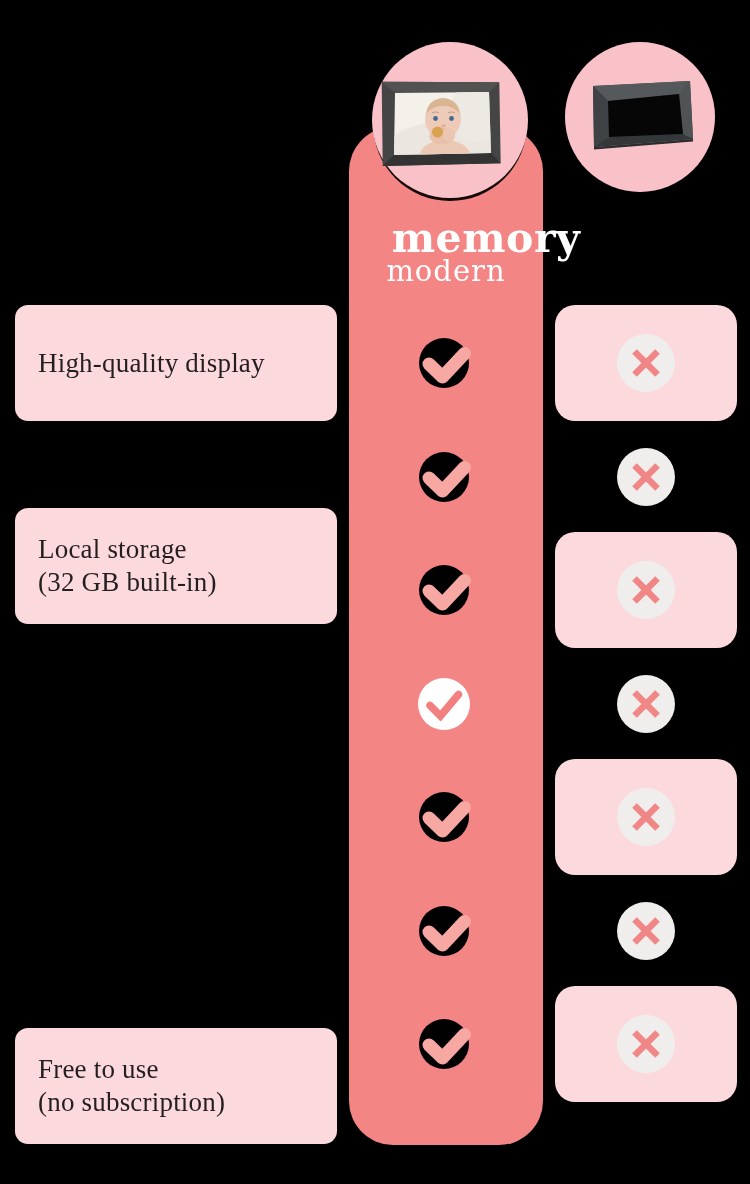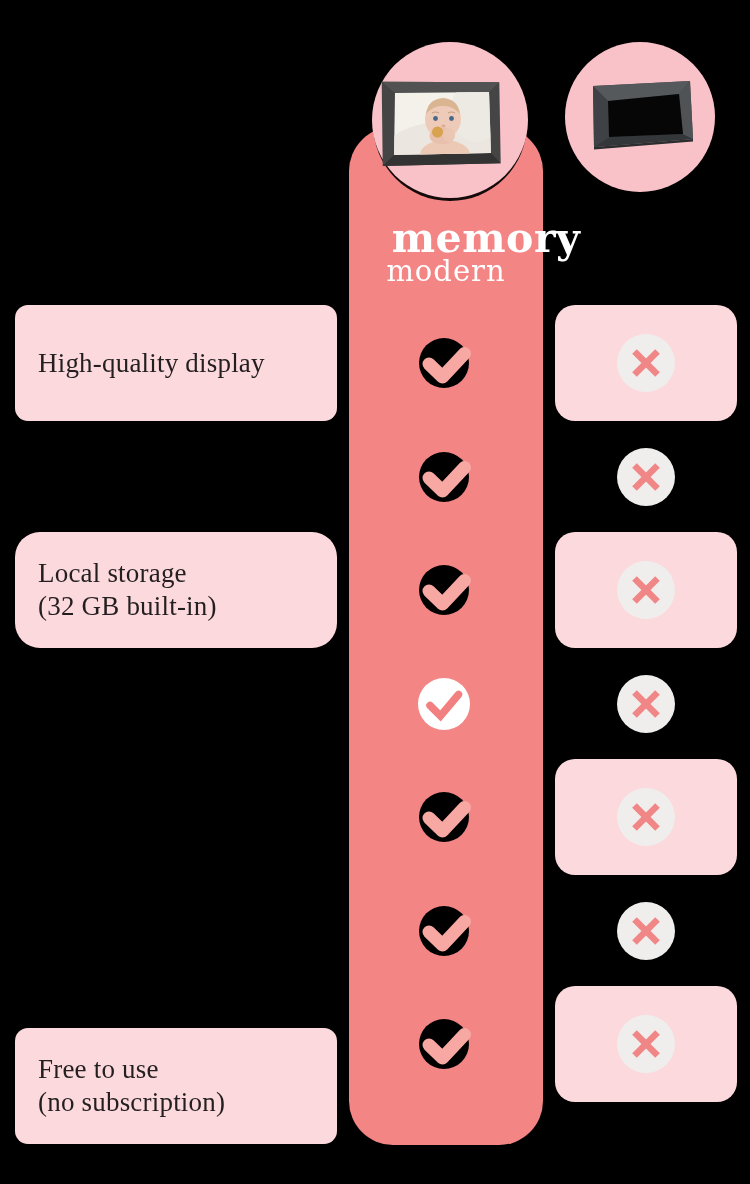--- a/index.html
+++ b/index.html
@@ -131,21 +131,21 @@
         </svg>
       </div>
       <div class="x-wrap" style="top: 448px;">
         <svg viewBox="0 0 58 58">
           <g stroke="#F08686" stroke-width="6.5" stroke-linecap="butt">
             <line x1="17.5" y1="17.5" x2="40.5" y2="40.5"></line>
             <line x1="40.5" y1="17.5" x2="17.5" y2="40.5"></line>
           </g>
         </svg>
       </div>
-      <div class="feature-box" style="top: 532px; border-radius: 25px;">
+      <div class="feature-box" style="top: 508px;">
         <span class="feature-text">Local storage<br>(32 GB built-in)</span>
       </div>
       <div class="right-box" style="top: 532px;"></div>
       <div class="check-wrap" style="top: 558px;">
         <svg viewBox="0 0 64 64">
           <circle cx="32" cy="32" r="25" fill="#000000"></circle>
           <path d="M17 33 L30.5 46 L52.5 22.5" fill="none" stroke="#F7A8A3" stroke-width="13" stroke-linecap="round" stroke-linejoin="round"></path>
         </svg>
       </div>
       <div class="x-wrap" style="top: 561px;">

